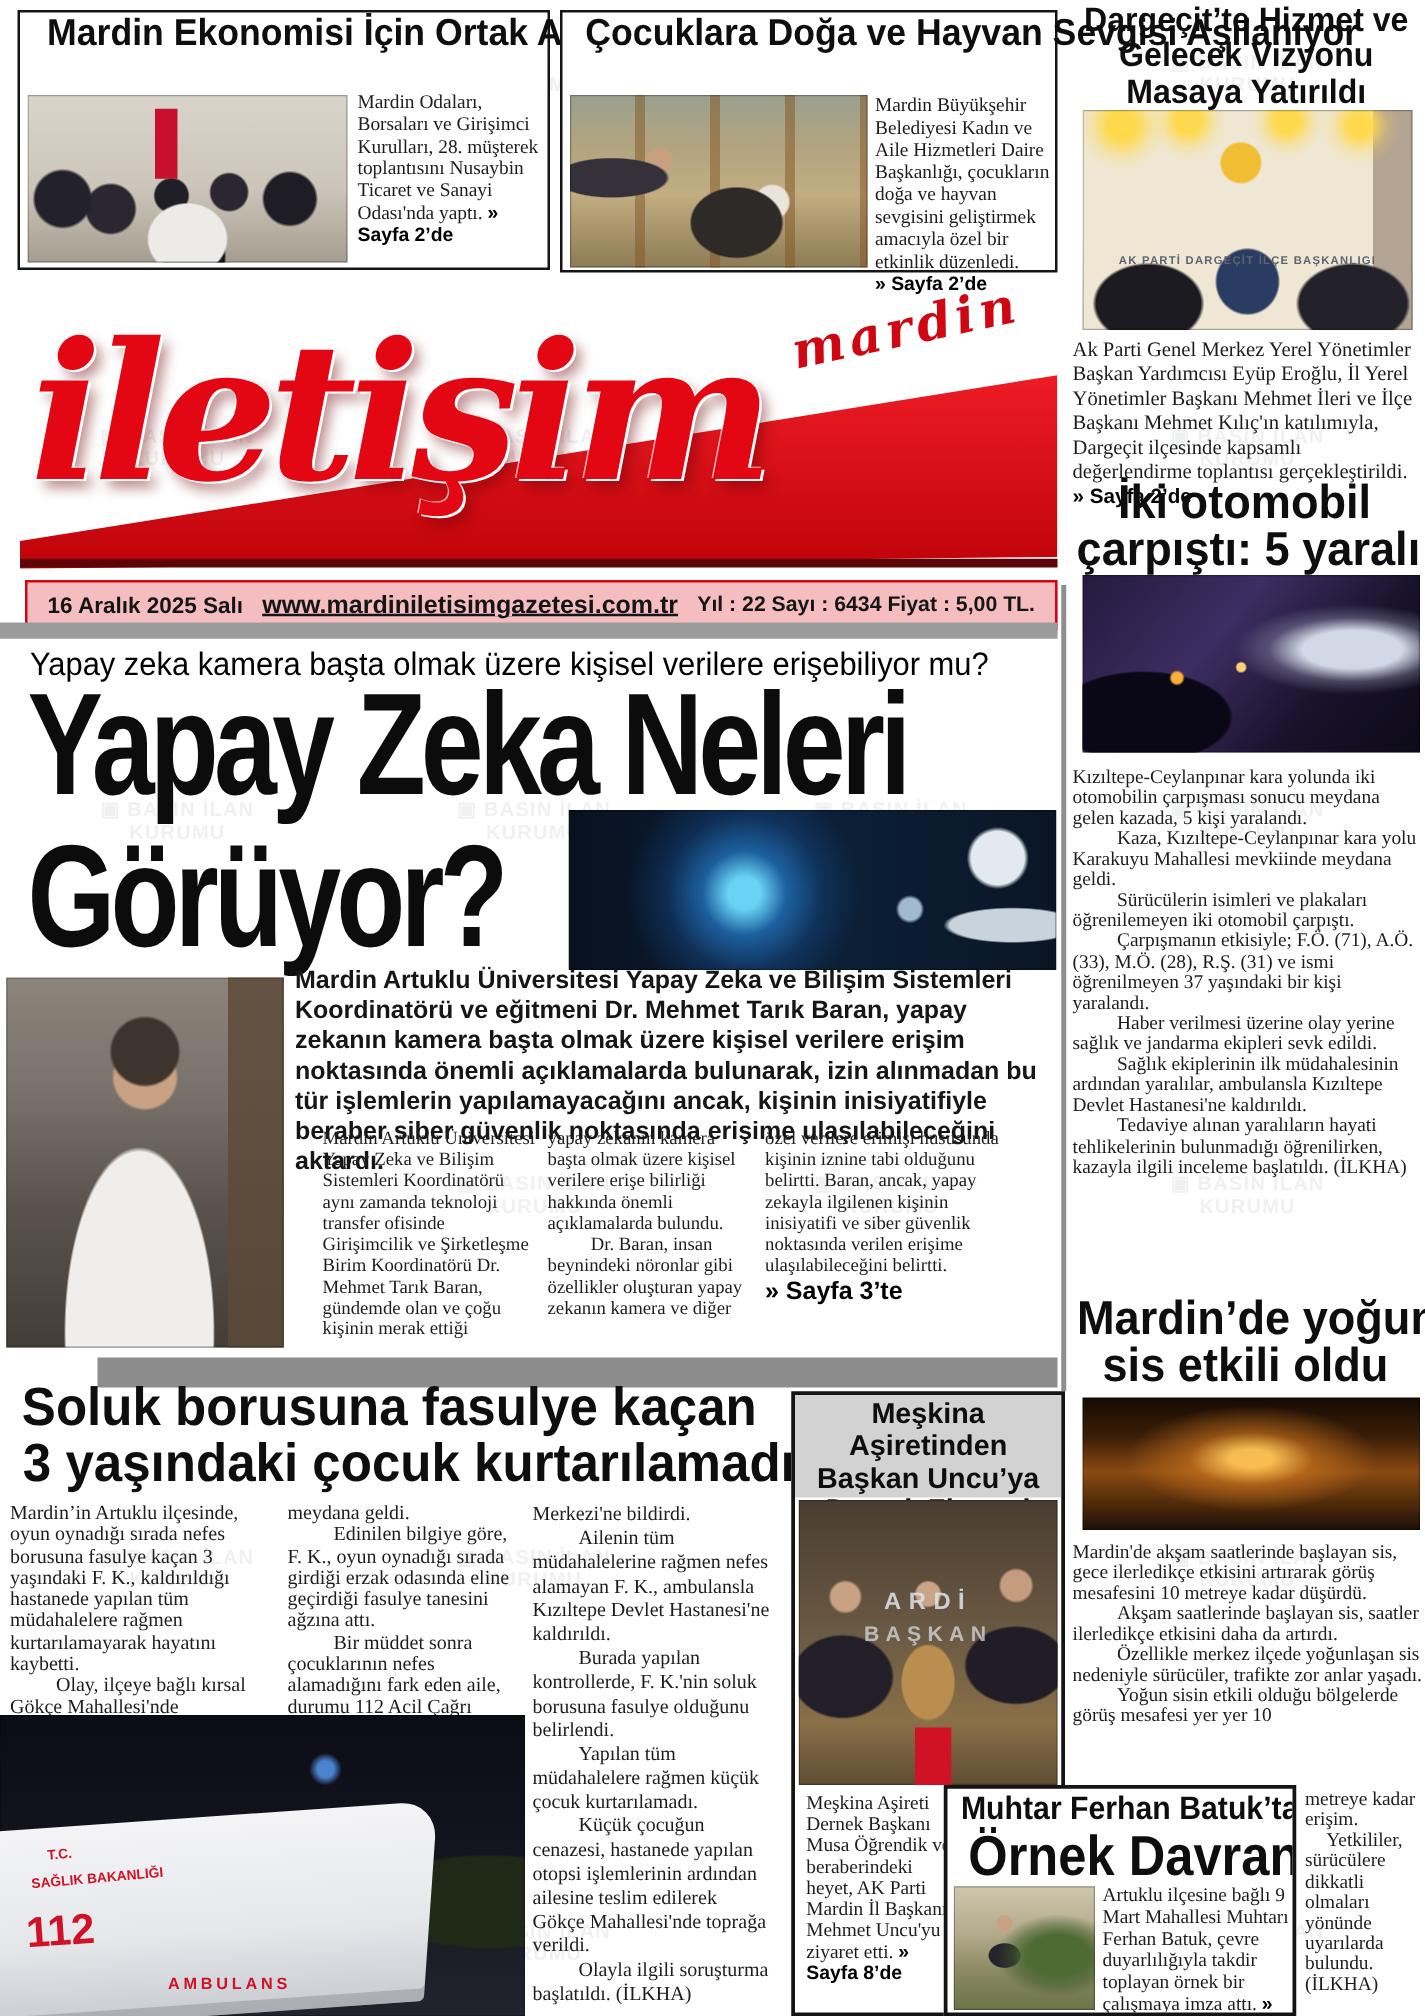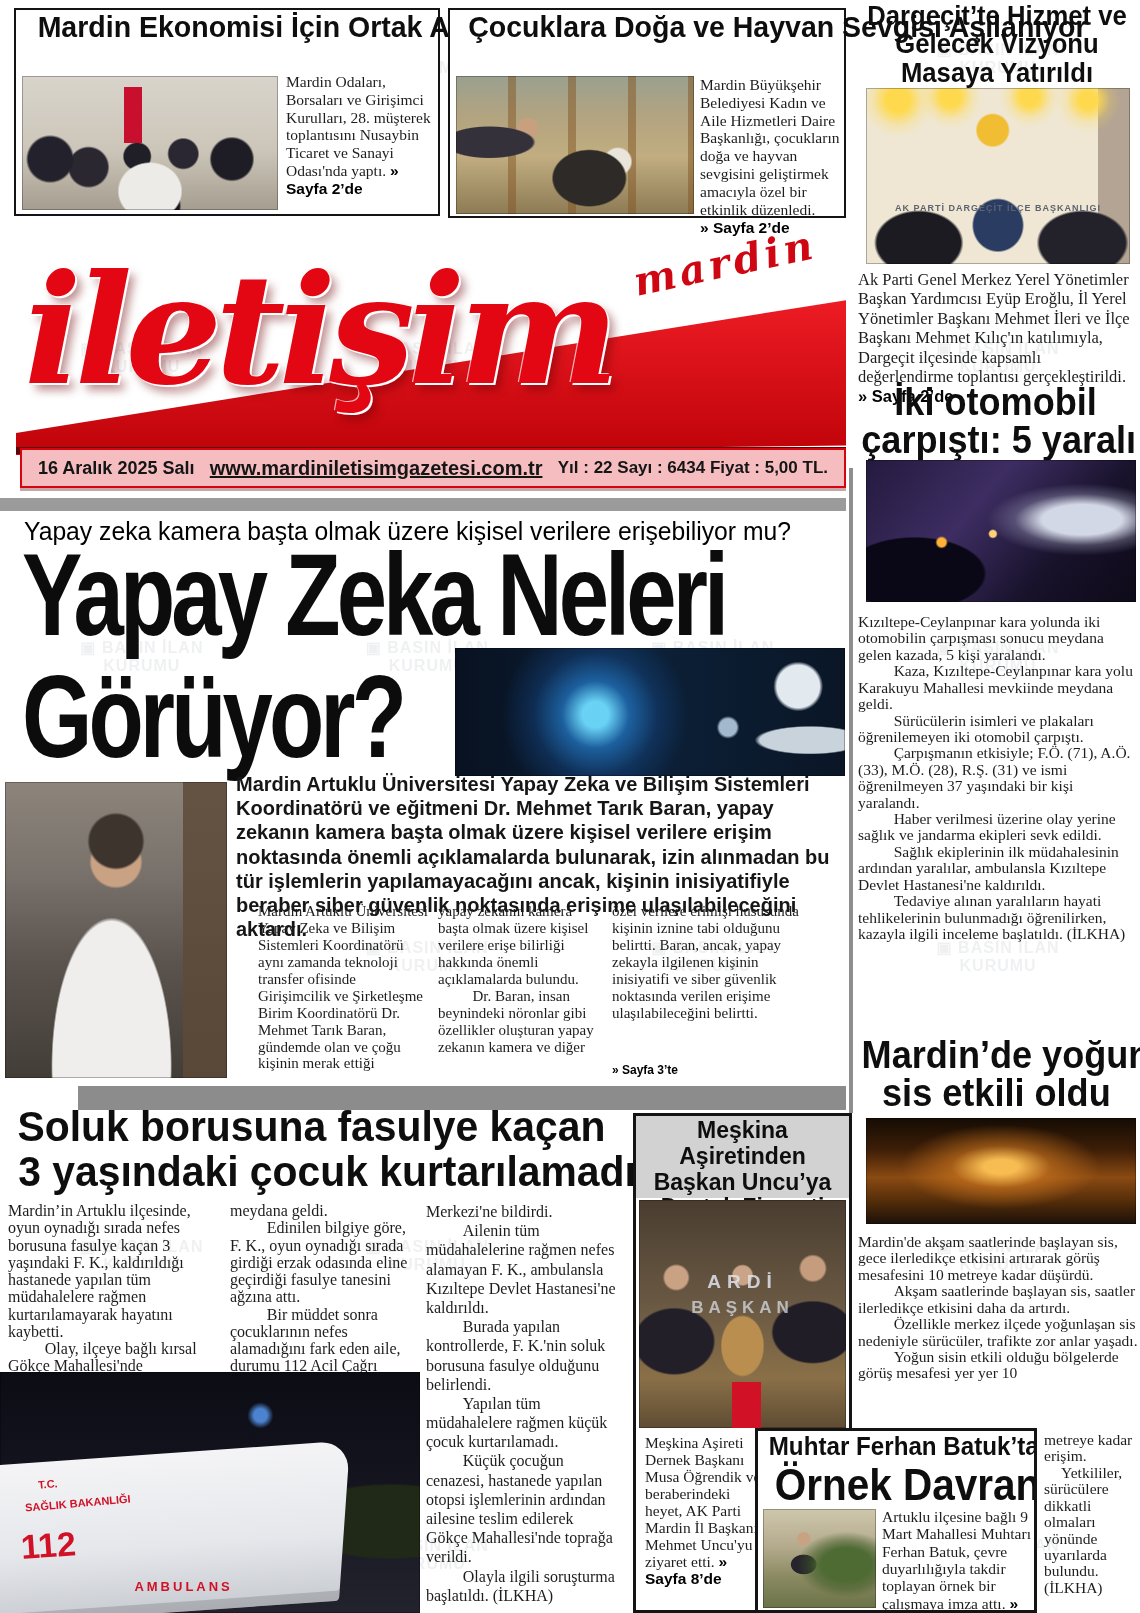--- a/index.html
+++ b/index.html
@@ -100,21 +100,21 @@
   .wedge{position:absolute;left:16px;top:72px;width:830px;height:158px;
          background:linear-gradient(180deg,#ee1c25,#bf0309);
          clip-path:polygon(0 86%,100% 2%,100% 94%,0 100%);}
   .wedge-shadow{position:absolute;left:16px;top:222px;width:830px;height:7px;background:#5c0407;}
   .mast-title{position:absolute;left:24px;top:6px;font-family:"DejaVu Serif",serif;font-style:italic;
       font-weight:700;font-size:152px;line-height:1.3;color:#e30613;letter-spacing:-7px;
       text-shadow:2px 2px 0 #fff,-1px -1px 0 rgba(255,255,255,.7),6px 7px 10px rgba(110,0,6,.45);}
   .mast-region{position:absolute;left:632px;top:14px;font-family:"DejaVu Serif",serif;font-style:italic;
       font-weight:700;font-size:40px;color:#cf0712;transform:rotate(-12deg);letter-spacing:4px;
       text-shadow:1px 1px 0 #fff;}
-  .datebar{position:absolute;left:20px;top:448px;width:826px;height:40px;background:#f5bdc0;
+  .datebar{position:absolute;left:20px;top:464px;width:826px;height:40px;background:#f5bdc0;
       border:2px solid #d6040e;box-sizing:border-box;display:flex;align-items:center;
       justify-content:space-between;padding:0 16px;z-index:1;box-shadow:0 3px 0 rgba(90,4,7,.35);}
 </style>
 </head>
 <body>
 
 <div class="page">
 
   <div class="wmx" id="wm">
       <span class="wm">BASIN İLAN
@@ -210,21 +210,21 @@
   <div class="abs sans z1" style="left:236px;top:772px;width:606px;font-size:20px;font-weight:700;line-height:1.21;color:#161616;">Mardin Artuklu Üniversitesi Yapay Zeka ve Bilişim Sistemleri Koordinatörü ve eğitmeni Dr. Mehmet Tarık Baran, yapay zekanın kamera başta olmak üzere kişisel verilere erişim noktasında önemli açıklamalarda bulunarak, izin alınmadan bu tür işlemlerin yapılamayacağını ancak, kişinin inisiyatifiyle beraber siber güvenlik noktasında erişime ulaşılabileceğini aktardı.</div>
   <div class="abs serif body z1" style="left:258px;top:903px;width:172px;font-size:15px;line-height:1.13;">
     <p>Mardin Artuklu Üniversitesi Yapay Zeka ve Bilişim Sistemleri Koordinatörü aynı zamanda teknoloji transfer ofisinde Girişimcilik ve Şirketleşme Birim Koordinatörü Dr. Mehmet Tarık Baran, gündemde olan ve çoğu kişinin merak ettiği</p>
   </div>
   <div class="abs serif body z1" style="left:438px;top:903px;width:166px;font-size:15px;line-height:1.13;">
     <p>yapay zekanın kamera başta olmak üzere kişisel verilere erişe bilirliği hakkında önemli açıklamalarda bulundu.</p>
     <p>Dr. Baran, insan beynindeki nöronlar gibi özellikler oluşturan yapay zekanın kamera ve diğer</p>
   </div>
   <div class="abs serif body z1" style="left:612px;top:903px;width:196px;font-size:15px;line-height:1.13;">
     <p>özel verilere erimişi hususunda kişinin iznine tabi olduğunu belirtti. Baran, ancak, yapay zekayla ilgilenen kişinin inisiyatifi ve siber güvenlik noktasında verilen erişime ulaşılabileceğini belirtti.</p>
-    <p class="pr" style="font-size:12px;text-indent:0;margin-top:42px;">» Sayfa 3’te</p>
+    <p class="pr" style="font-size:20px;text-indent:0;">» Sayfa 3’te</p>
   </div>
 
   <div class="abs z1" style="left:849px;top:468px;width:4px;height:645px;background:#8e8e8e;"></div>
 
   <div class="abs hl z1" style="left:854px;top:383px;width:284px;font-size:38px;line-height:1.0;"><span class="cx">İki otomobil</span><br><span class="cx">çarpıştı: 5 yaralı</span></div>
   <div class="ph z1" id="ph-crash" style="left:866px;top:460px;width:270px;height:142px;"></div>
   <div class="abs serif body z1" style="left:858px;top:614px;width:280px;font-size:15.5px;line-height:1.06;">
     <p>Kızıltepe-Ceylanpınar kara yolunda iki otomobilin çarpışması sonucu meydana gelen kazada, 5 kişi yaralandı.</p>
     <p>Kaza, Kızıltepe-Ceylanpınar kara yolu Karakuyu Mahallesi mevkiinde meydana geldi.</p>
     <p>Sürücülerin isimleri ve plakaları öğrenilemeyen iki otomobil çarpıştı.</p>

